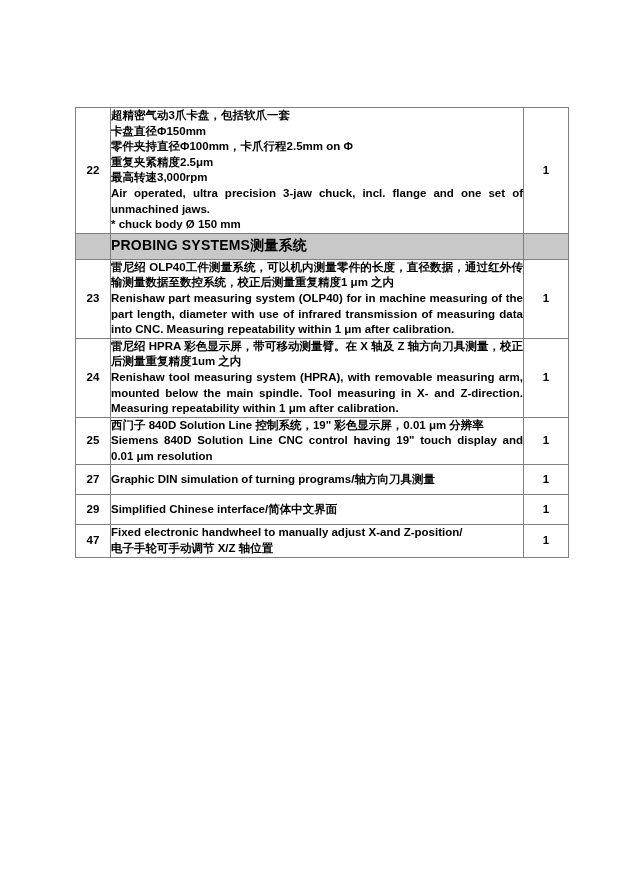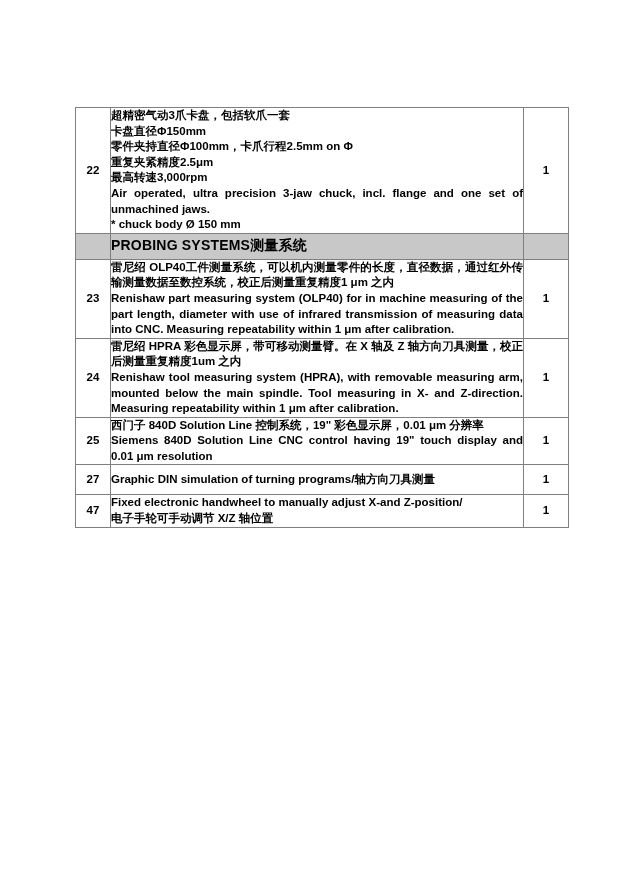--- a/index.html
+++ b/index.html
@@ -97,20 +97,27 @@
           <td class="qty">1</td>
         </tr>
         <tr class="item">
           <td class="no">27</td>
           <td class="desc">
             <p class="line">Graphic DIN simulation of turning programs/轴方向刀具测量</p>
           </td>
           <td class="qty">1</td>
         </tr>
         <tr class="item">
+          <td class="no">29</td>
+          <td class="desc">
+            <p class="line">Simplified Chinese interface/简体中文界面</p>
+          </td>
+          <td class="qty">1</td>
+        </tr>
+        <tr class="item">
           <td class="no">47</td>
           <td class="desc">
             <p class="line">Fixed electronic handwheel to manually adjust X-and Z-position/</p>
             <p class="line">电子手轮可手动调节 X/Z 轴位置</p>
           </td>
           <td class="qty">1</td>
         </tr>
       </tbody>
   </table>
 </div>

